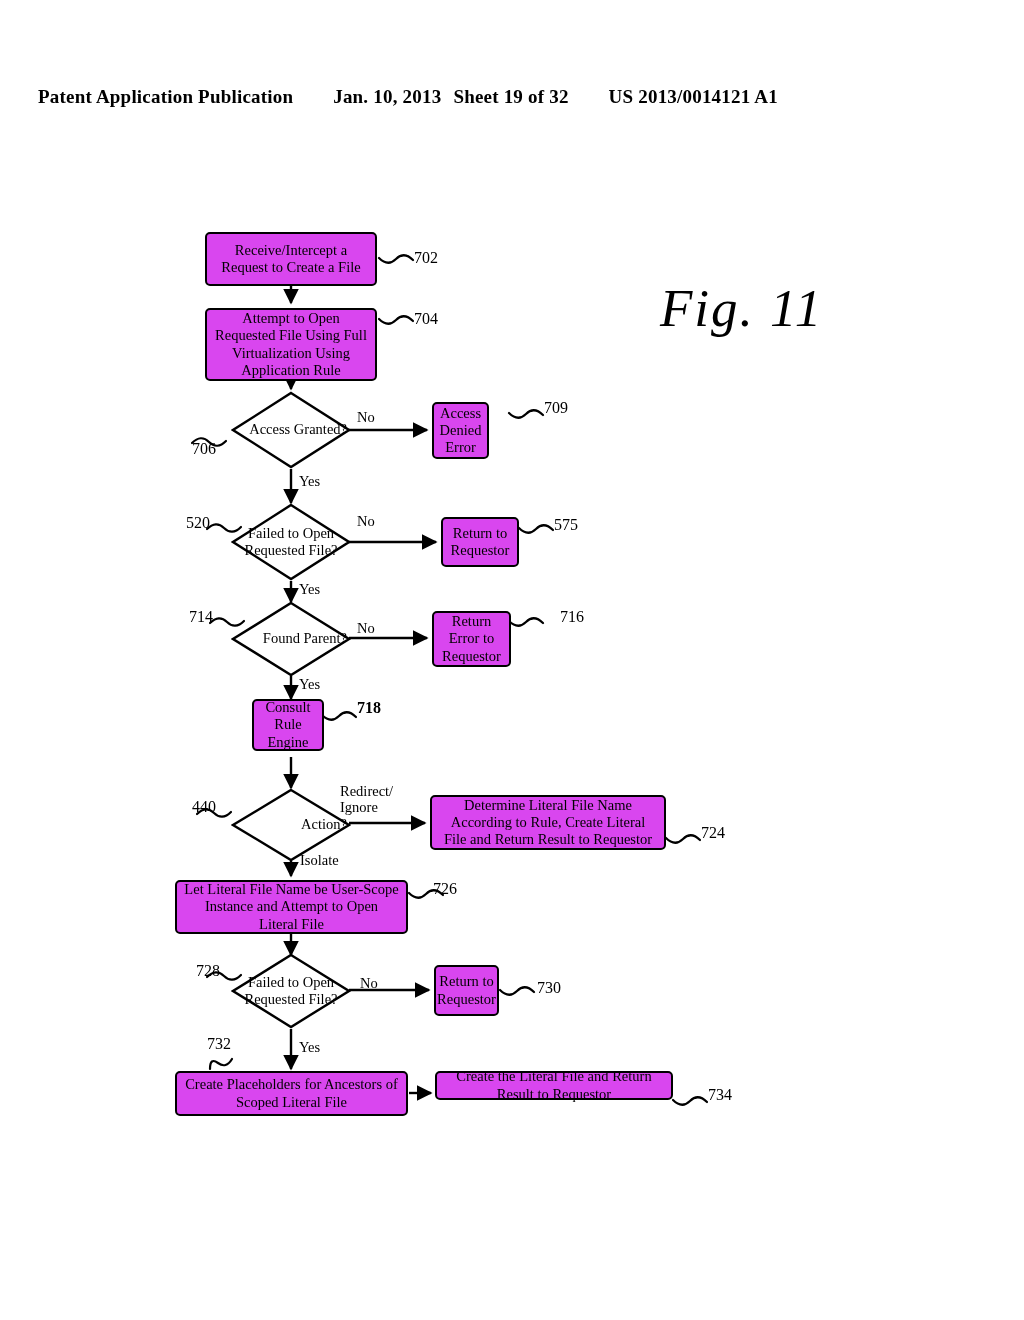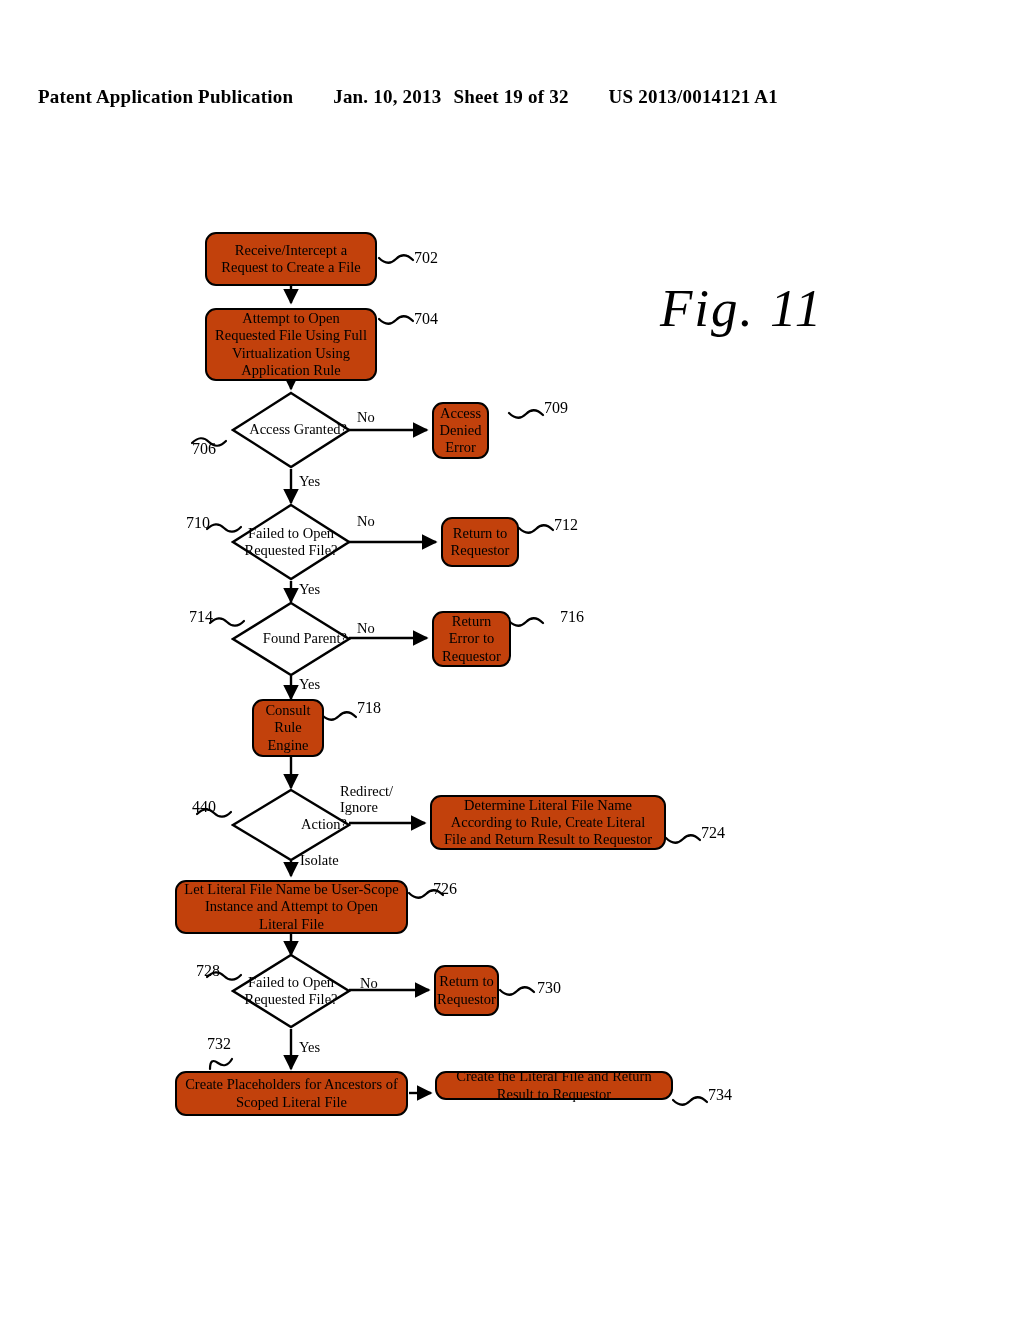--- a/index.html
+++ b/index.html
@@ -64,22 +64,22 @@
     display: flex;
     align-items: center;
     justify-content: center;
     text-align: center;
     line-height: 1.18;
     font-size: 14.5px;
     font-family: "Liberation Serif", "DejaVu Serif", serif;
   }
   .proc {
     border: 2.4px solid #000;
-    border-radius: 11px;
-    background: #c2410c;
+    border-radius: 5px;
+    background: #d946ef;
     padding: 3px 7px;
   }
   .diamond-wrap {
     position: absolute;
     display: flex;
     align-items: center;
     justify-content: flex-end;
   }
   .diamond-wrap .dia-svg {
     position: absolute;
@@ -204,44 +204,44 @@
   <span>Access Denied Error</span>
 </div>
 <div class="ref-num" style="left:544px; top:399px;">709</div>
 
 <div class="diamond-wrap" style="left:231px; top:503px; width:120px; height:78px;">
   <svg class="dia-svg" width="120" height="78" viewBox="0 0 120 78">
     <polygon points="60,2 118,39 60,76 2,39" fill="#fff" stroke="#000" stroke-width="2.4"></polygon>
   </svg>
   <div class="dia-text">Failed to Open Requested File?</div>
 </div>
-<div class="ref-num" style="left:186px; top:514px;">710</div>
+<div class="ref-num" style="left:186px; top:514px;">520</div>
 
 <div class="node proc" style="left:441px; top:517px; width:78px; height:50px;">
   <span>Return to Requestor</span>
 </div>
-<div class="ref-num" style="left:554px; top:516px;">712</div>
+<div class="ref-num" style="left:554px; top:516px;">575</div>
 
 <div class="diamond-wrap" style="left:231px; top:601px; width:120px; height:76px;">
   <svg class="dia-svg" width="120" height="76" viewBox="0 0 120 76">
     <polygon points="60,2 118,38 60,74 2,38" fill="#fff" stroke="#000" stroke-width="2.4"></polygon>
   </svg>
   <div class="dia-text">Found Parent?</div>
 </div>
 <div class="ref-num" style="left:189px; top:608px;">714</div>
 
 <div class="node proc" style="left:432px; top:611px; width:79px; height:56px;">
   <span>Return Error to Requestor</span>
 </div>
 <div class="ref-num" style="left:544px; top:608px;margin-left:16px;">716</div>
 
-<div class="node proc" style="left:252px; top:699px; width:72px; height:58px;">
+<div class="node proc" style="left:252px; top:699px; width:72px; height:52px;">
   <span>Consult Rule Engine</span>
 </div>
-<div class="ref-num" style="left:357px; top:699px;">718</div>
+<div class="ref-num" style="left:357px; top:699px;font-weight:bold;">718</div>
 
 <div class="diamond-wrap" style="left:231px; top:788px; width:120px; height:74px;">
   <svg class="dia-svg" width="120" height="74" viewBox="0 0 120 74">
     <polygon points="60,2 118,37 60,72 2,37" fill="#fff" stroke="#000" stroke-width="2.4"></polygon>
   </svg>
   <div class="dia-text">Action?</div>
 </div>
 <div class="ref-num" style="left:192px; top:798px;">440</div>
 
 <div class="node proc" style="left:430px; top:795px; width:236px; height:55px;">

